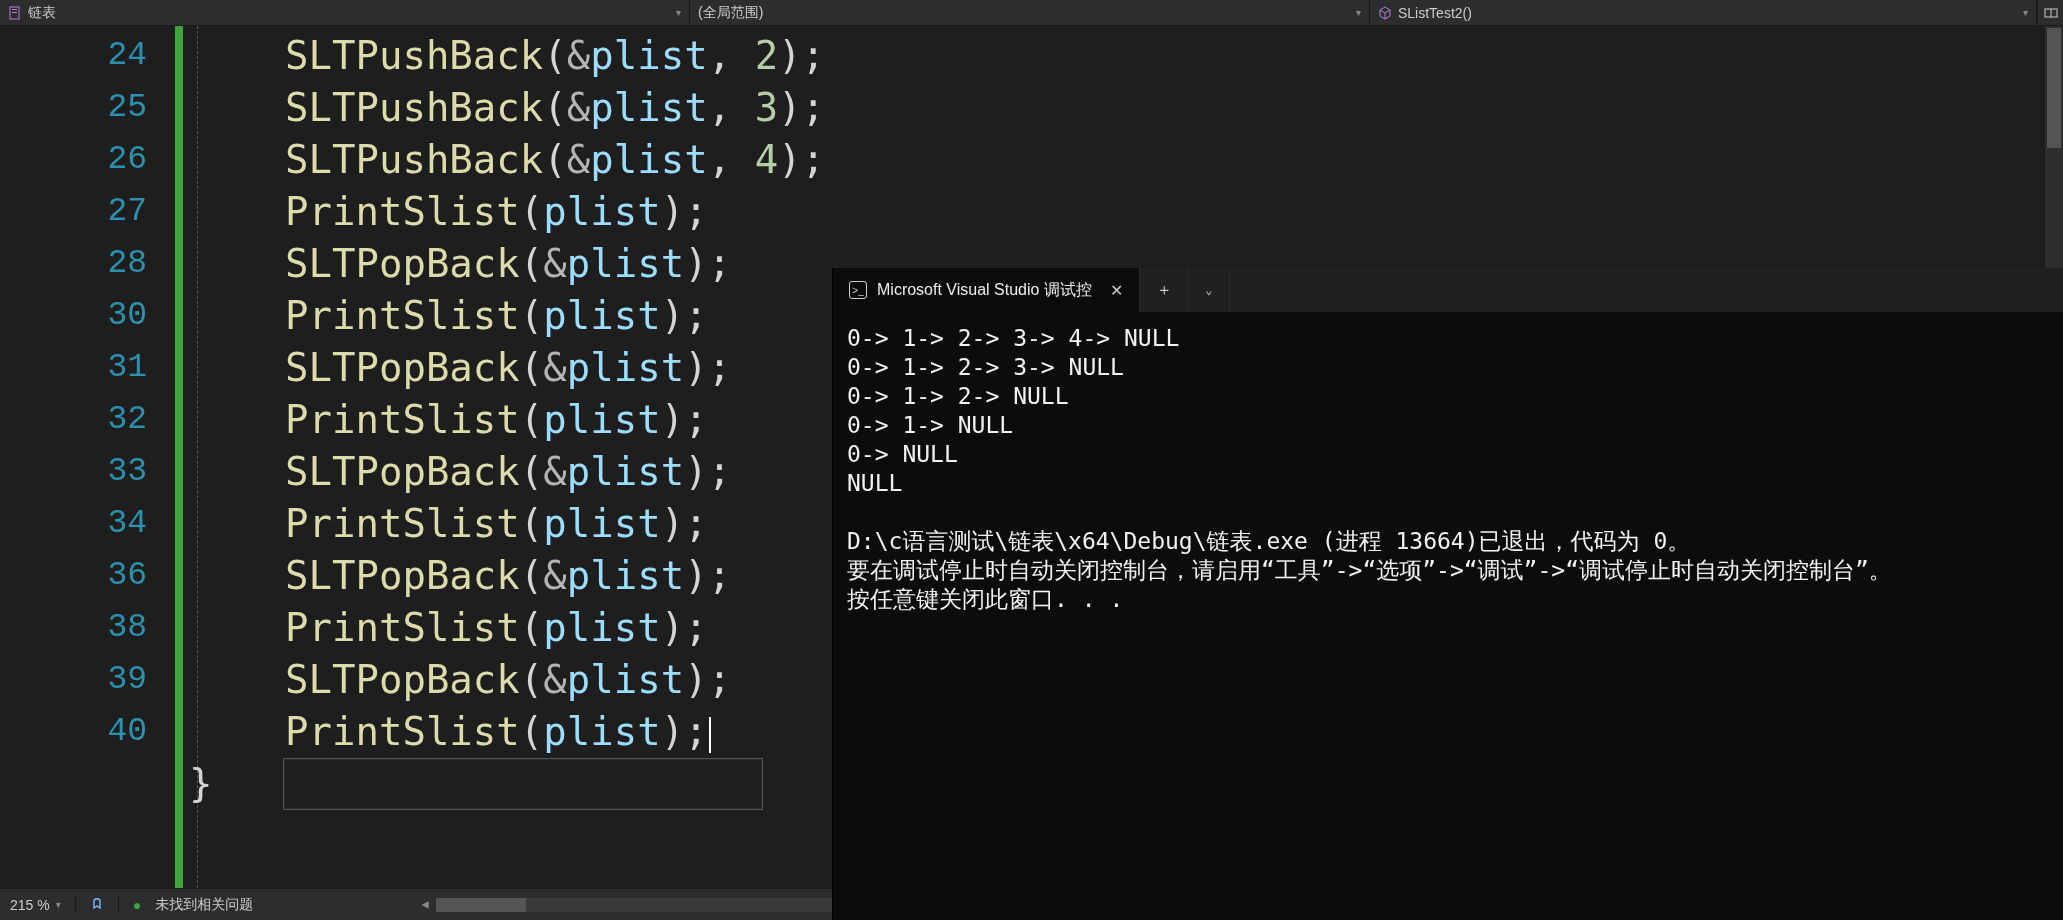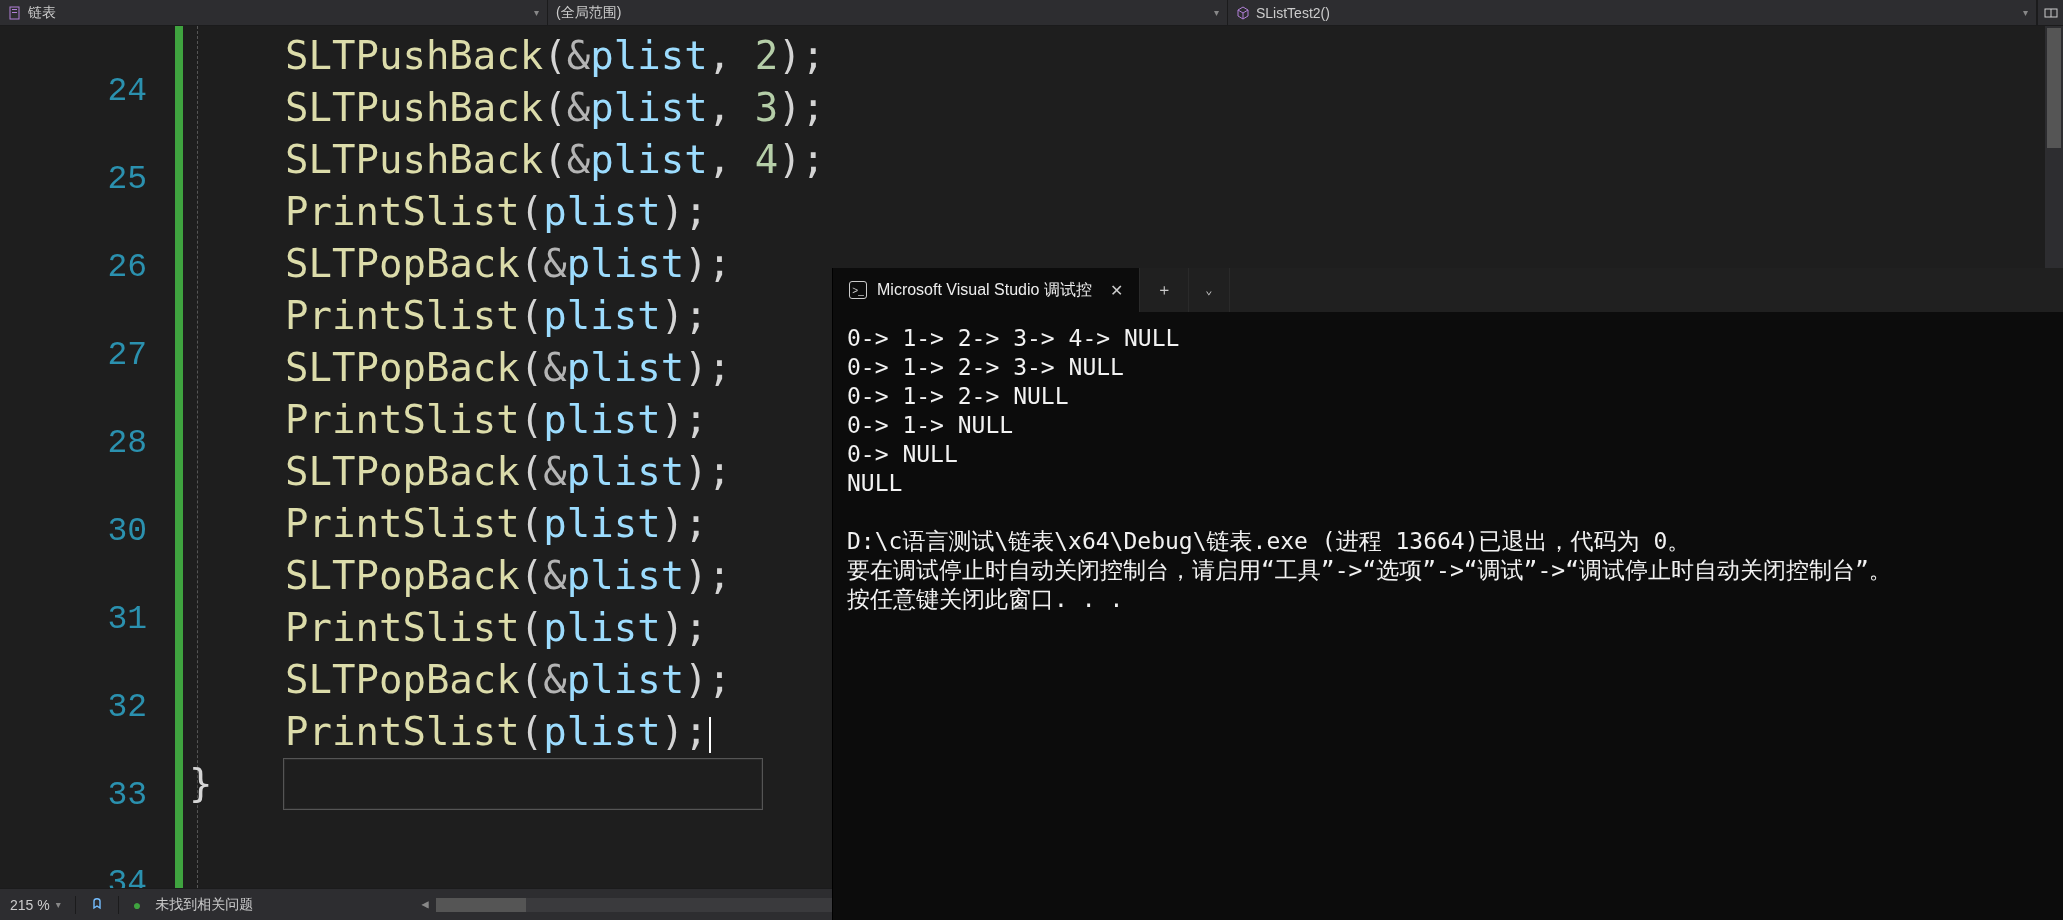--- a/index.html
+++ b/index.html
@@ -22,21 +22,21 @@
     font-family: 'Segoe UI', sans-serif;
   }
   .toolbar-item {
     display: flex;
     align-items: center;
     padding: 0 8px;
     border-right: 1px solid #1b1b1c;
     color: #ccc;
     gap: 6px;
   }
-  .toolbar-item.wide1 { width: 548px; }
+  .toolbar-item.wide1 { width: 690px; }
   .toolbar-item.wide2 { width: 680px; }
   .toolbar-item.wide3 { flex: 1; }
   .toolbar-icon-doc {
     width: 14px; height: 14px;
     display: inline-flex; align-items: center; justify-content: center;
   }
   .toolbar-icon-cube {
     width: 14px; height: 14px;
     display: inline-flex; align-items: center; justify-content: center;
     color: #b180d7;
@@ -58,21 +58,20 @@
     width: 175px;
     background: #1e1e1e;
     text-align: right;
     padding-right: 28px;
     padding-top: 4px;
   }
   .gutter .ln {
     font-size: 33px;
     line-height: 52px;
     color: #2b91af;
-    margin-top: 36px;
   }
   .change-bar {
     width: 10px;
     background: #1e1e1e;
     position: relative;
   }
   .change-bar .bar {
     position: absolute;
     left: 0; top: 0;
     width: 8px;

